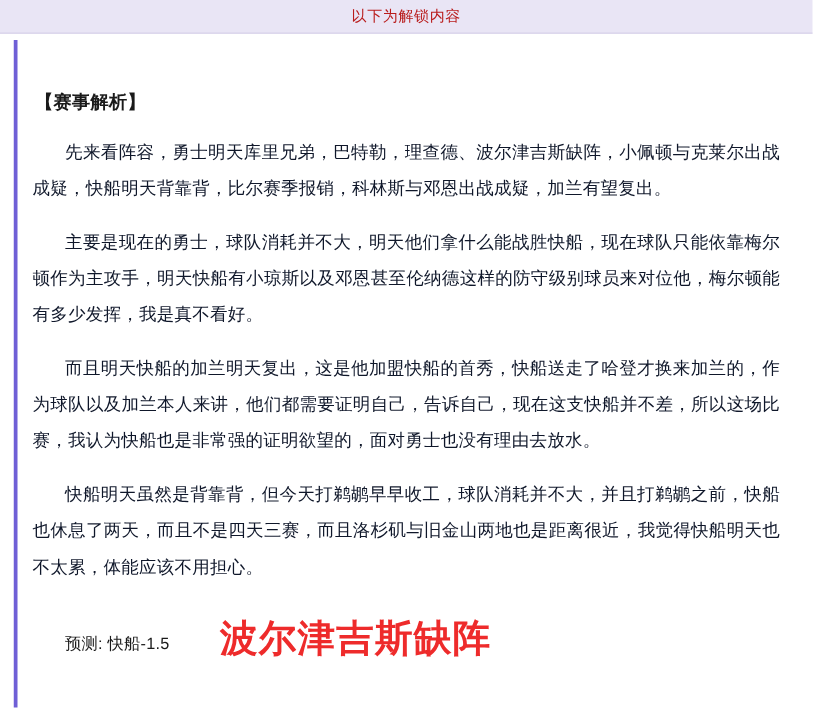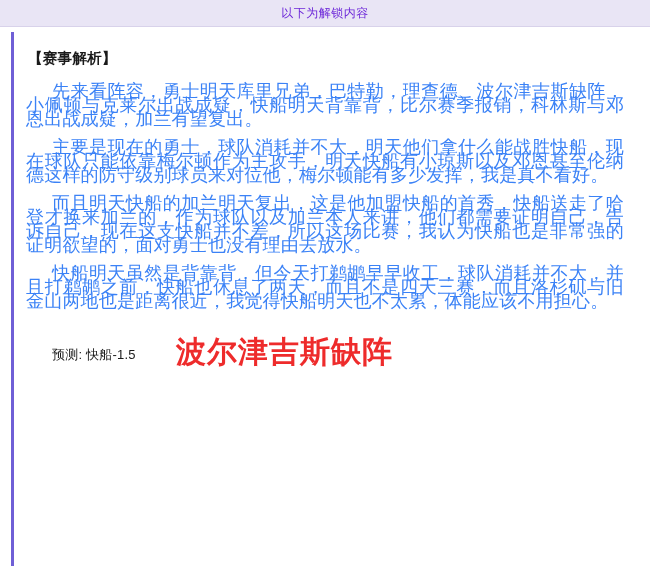--- a/index.html
+++ b/index.html
@@ -22,47 +22,48 @@
     box-sizing: border-box;
   }
   .lock-banner {
     height: 26px;
     background: #e9e5f5;
     border-bottom: 1px solid #d8d2ea;
     display: flex;
     align-items: center;
     justify-content: center;
     font-size: 12px;
-    color: #6d28d9;
+    color: #b91c1c;
     letter-spacing: 0.5px;
   }
   .content-wrap {
     position: relative;
     padding: 14px 26px 0 26px;
     box-sizing: border-box;
+    margin-top: 23px;
   }
   .left-rule {
     position: absolute;
     left: 11px;
     top: 32px;
     width: 3px;
     height: 534px;
     background: #6f5fd6;
   }
   .doc-title {
     font-size: 14.5px;
     font-weight: bold;
     color: #1a1a1a;
     margin: 8px 0 16px 2px;
     letter-spacing: 0.3px;
   }
   .para {
-    font-size: 18px;
-    line-height: 14px;
-    color: #3b82f6;
+    font-size: 14px;
+    line-height: 29px;
+    color: #0f172a;
     text-indent: 26px;
     margin: 0 0 14px 0;
     text-align: justify;
     letter-spacing: 0.2px;
   }
   .prediction-row {
     display: flex;
     align-items: center;
     margin-top: 18px;
     position: relative;

